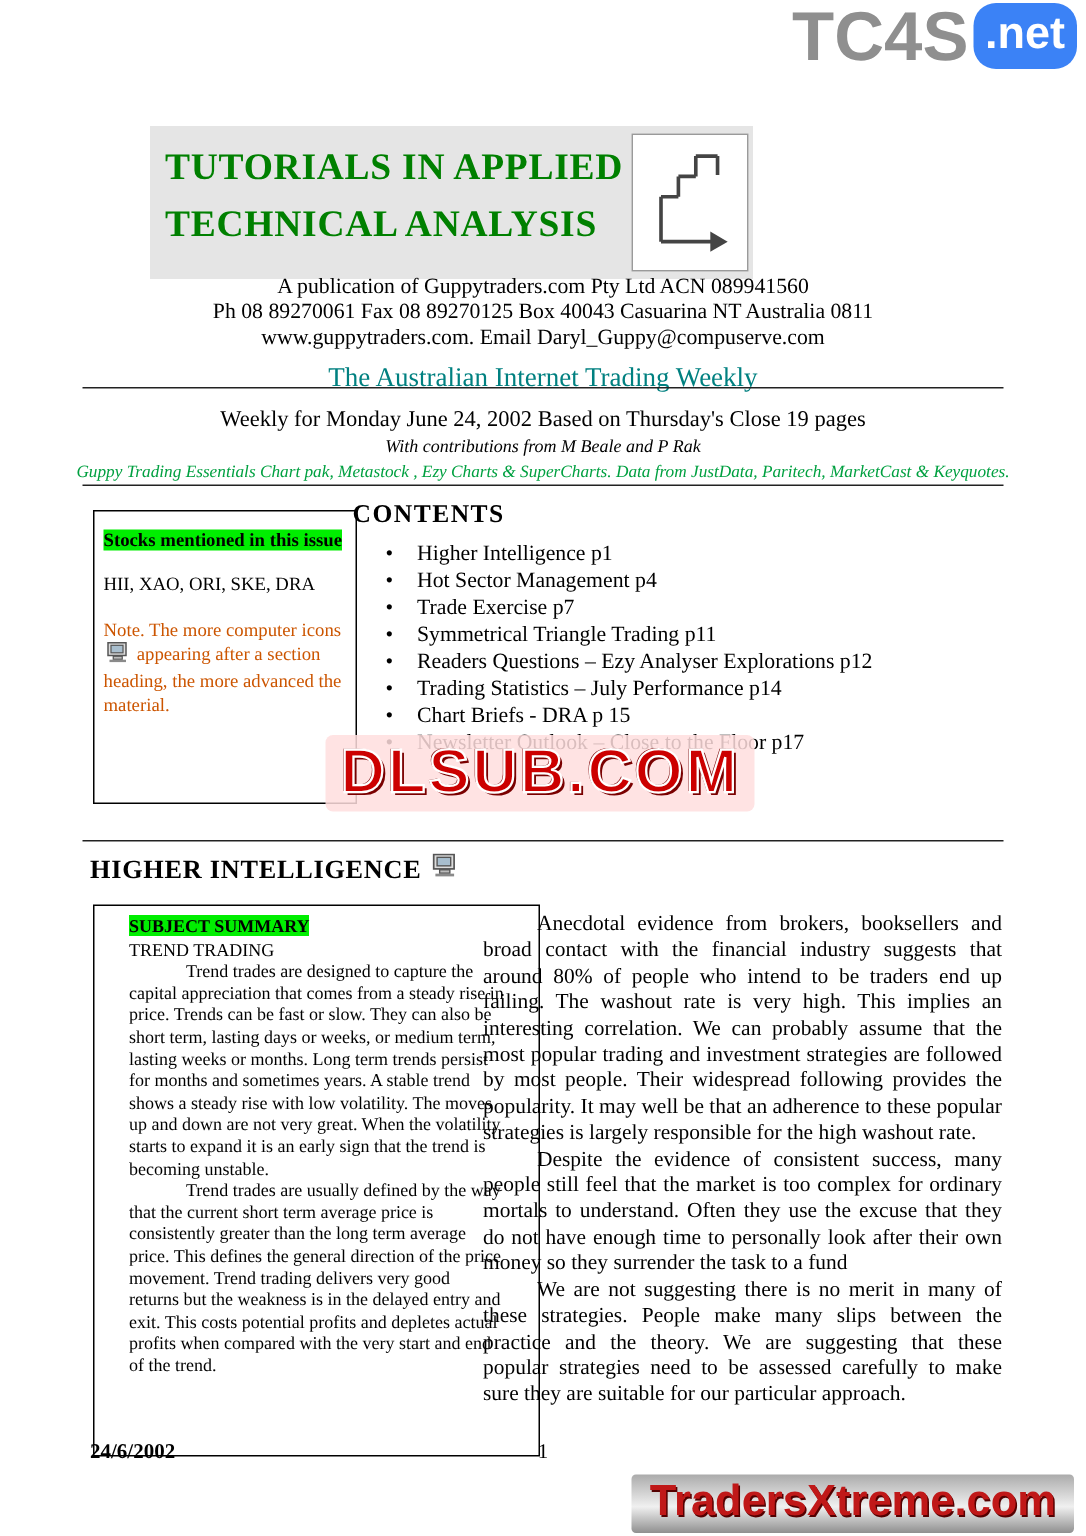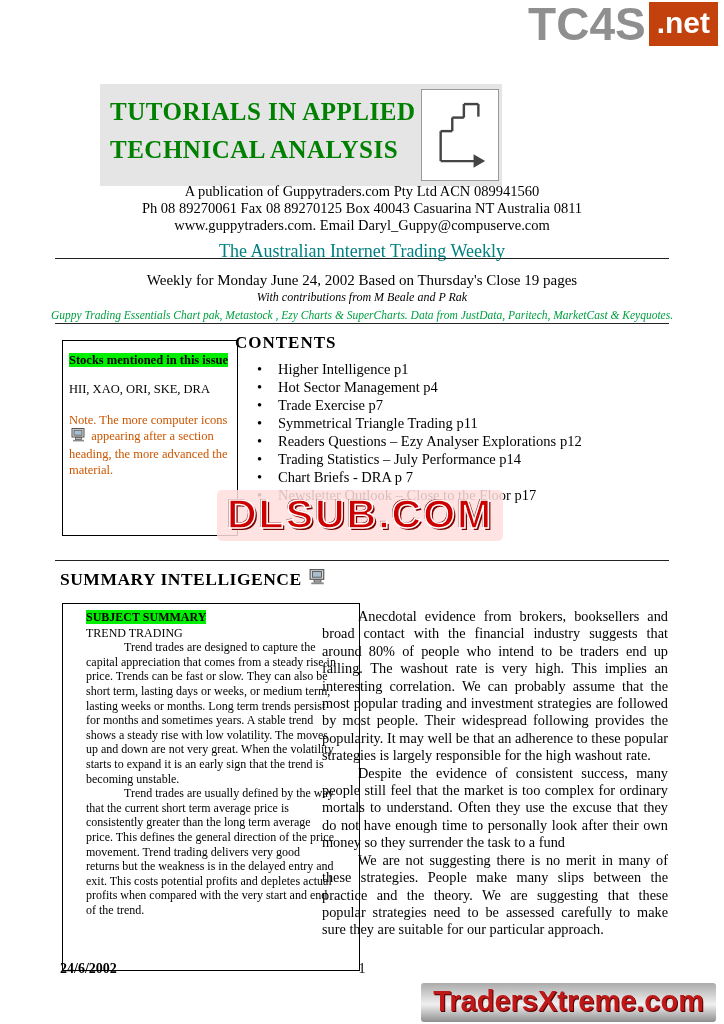--- a/index.html
+++ b/index.html
@@ -3,22 +3,22 @@
 <meta charset="utf-8">
 <style>
   html,body{margin:0;padding:0;background:#ffffff;}
   .page{position:relative;width:724px;height:1024px;background:#ffffff;overflow:hidden;
         font-family:"Liberation Serif",serif;color:#000;margin:0 auto;}
 
   
   .tc4s{position:absolute;top:0px;right:6px;display:flex;align-items:center;
         font-family:"Liberation Sans",sans-serif;font-weight:bold;}
   .tc4s-main{font-size:46px;line-height:48px;color:#8f8f8f;letter-spacing:0px;}
-  .tc4s-net{margin-left:3px;background:#c2410c;color:#fff;font-size:30px;line-height:1;
-            padding:6px 8px 8px;border-radius:0;}
+  .tc4s-net{margin-left:3px;background:#3b82f6;color:#fff;font-size:30px;line-height:1;
+            padding:6px 8px 8px;border-radius:15px;}
 
   
   .masthead{position:absolute;left:100px;top:84px;width:394px;background:#e5e5e5;
             display:flex;align-items:stretch;padding:5px 4px;}
   .title-lines{flex:1;padding:4px 6px;}
   .title-line{color:#008000;font-weight:bold;font-size:25px;line-height:38px;
               letter-spacing:.5px;white-space:nowrap;}
   .logo-box{width:76px;height:90px;background:#fff;border:1px solid #9a9a9a;flex:none;
             display:flex;align-items:center;justify-content:center;}
 
@@ -146,31 +146,31 @@
 
   <div class="contents">
     <div class="contents-heading">CONTENTS</div>
     <ul>
       <li>Higher Intelligence p1</li>
       <li>Hot Sector Management p4</li>
       <li>Trade Exercise p7</li>
       <li>Symmetrical Triangle Trading p11</li>
       <li>Readers Questions – Ezy Analyser Explorations p12</li>
       <li>Trading Statistics – July Performance p14</li>
-      <li>Chart Briefs - DRA p 7</li>
+      <li>Chart Briefs - DRA p 15</li>
       <li>Newsletter Outlook – Close to the Floor  p17</li>
     </ul>
   </div>
 
   <div class="dlsub">DLSUB.COM</div>
 
   <div class="rule" style="top:560px;"></div>
 
   <div class="article-heading">
-    <span>SUMMARY INTELLIGENCE</span>
+    <span>HIGHER INTELLIGENCE</span>
     <span class="inline-icon">
       <svg width="17" height="16" viewBox="0 0 15 14">
         <rect x="1" y="0.5" width="12" height="8.5" fill="#dcdcdc" stroke="#555"></rect>
         <rect x="3" y="2.2" width="8" height="5" fill="#a8bece" stroke="#555" stroke-width="0.8"></rect>
         <rect x="4.5" y="9.5" width="6" height="2" fill="#bbb" stroke="#555" stroke-width="0.8"></rect>
         <rect x="2" y="11.8" width="11" height="1.6" fill="#8a8a8a"></rect>
       </svg>
     </span>
   </div>
 

